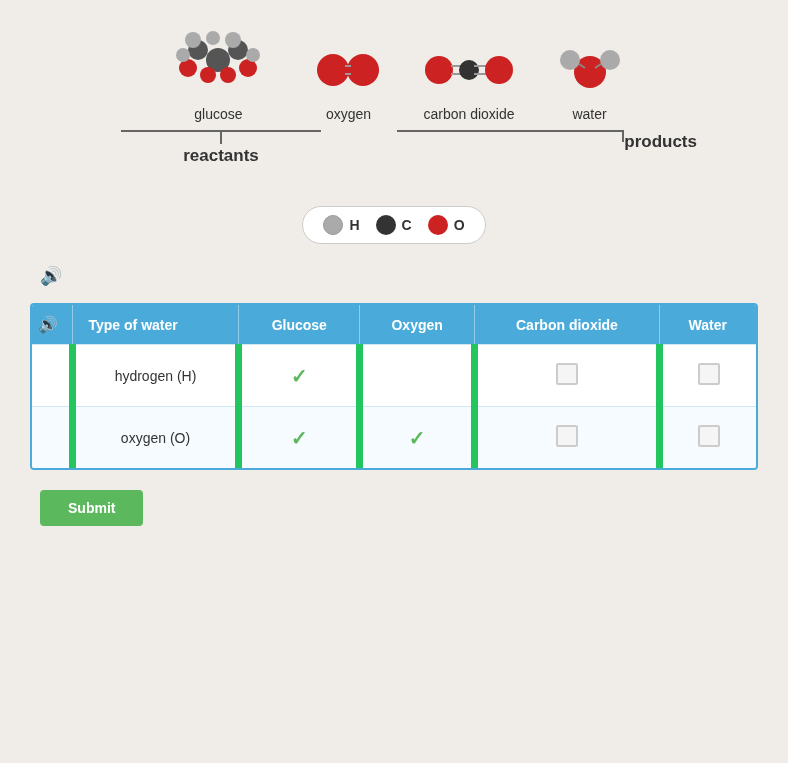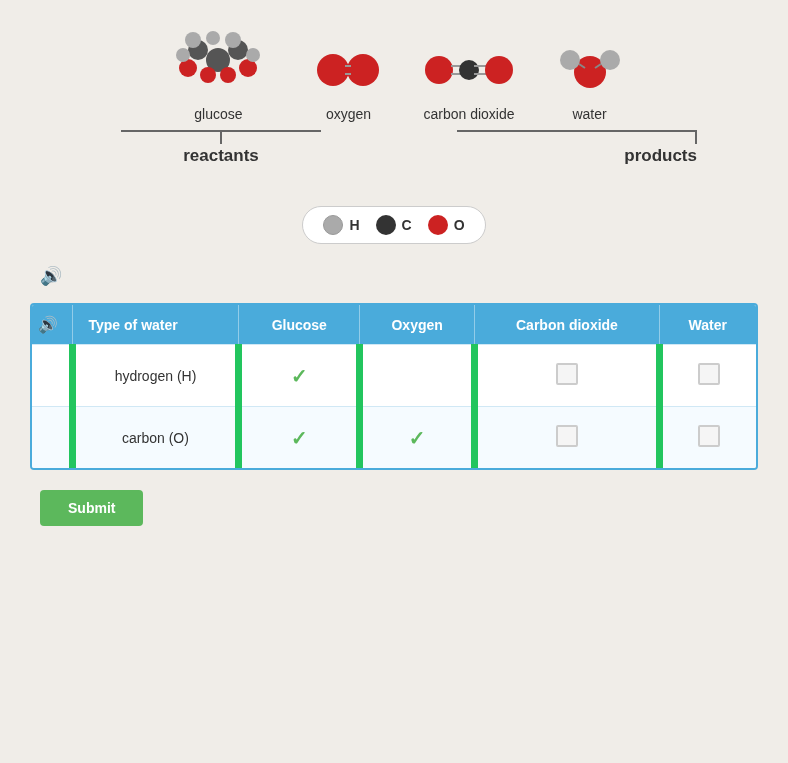--- a/index.html
+++ b/index.html
@@ -260,21 +260,21 @@
   </div>
 
   <div style="display:flex; justify-content:center; width:100%; gap:16px; margin-bottom:8px;">
 
     <div style="display:flex; flex-direction:column; align-items:center; width:260px; margin-right:30px;">
       <div style="width:200px; height:2px; background:#666;"></div>
       <div style="width:2px; height:12px; background:#666;"></div>
       <span class="bracket-label" style="font-size:17px; color:#333; font-weight:600;">reactants</span>
     </div>
 
-    <div style="display:flex; flex-direction:column; align-items:flex-end; width:300px;">
+    <div style="display:flex; flex-direction:row; align-items:flex-start; width:300px;">
       <div style="width:240px; height:2px; background:#666;"></div>
       <div style="width:2px; height:12px; background:#666;"></div>
       <span class="bracket-label" style="font-size:17px; color:#333; font-weight:600;">products</span>
     </div>
   </div>
 </div>
 
 <div class="legend">
   <div class="legend-item">
     <span class="legend-dot" style="background:#aaa; border:1px solid #999;"></span>
@@ -334,21 +334,21 @@
         </td>
         <td>
           <span class="checkbox-empty"></span>
         </td>
       </tr>
 
 
       <tr>
         <td></td>
         <td>
-          <span>carbon (O)</span>
+          <span>oxygen (O)</span>
         </td>
         <td>
           <span class="check-green">✓</span>
         </td>
         <td>
           <span class="check-green">✓</span>
         </td>
         <td>
           <span class="checkbox-empty"></span>
         </td>

